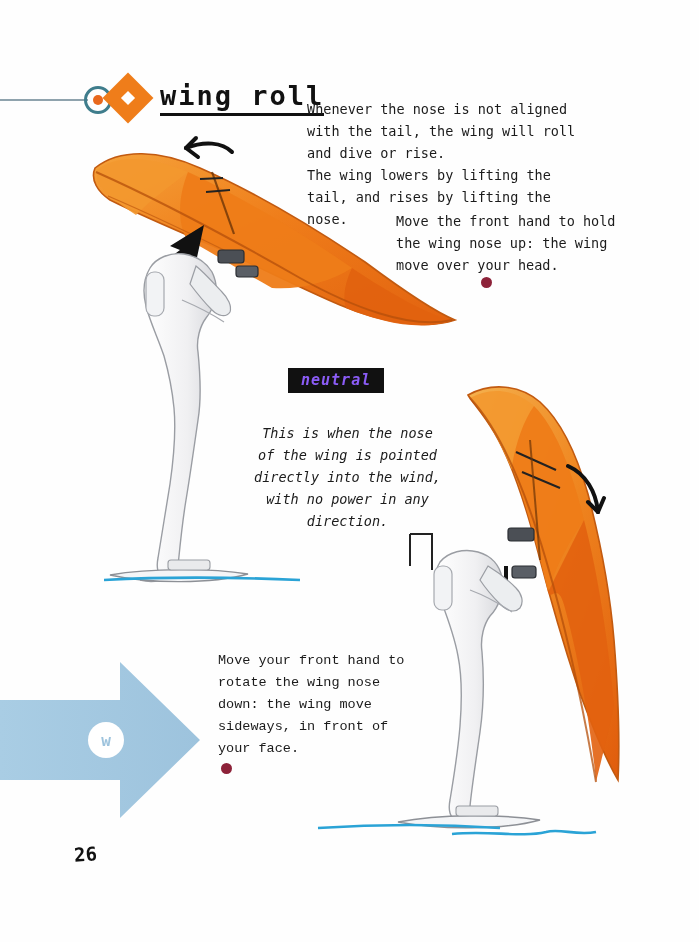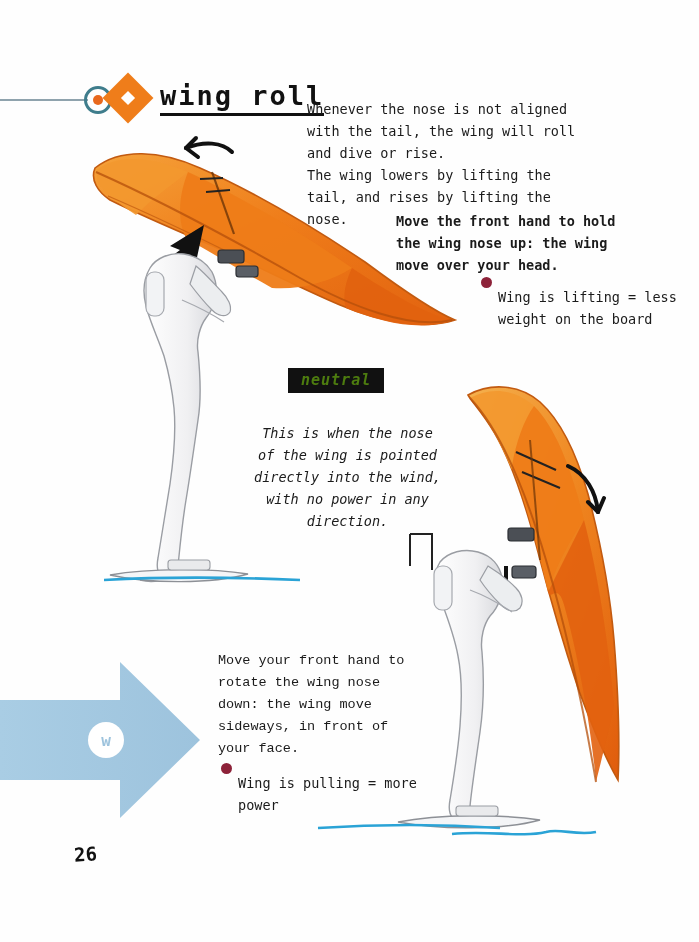--- a/index.html
+++ b/index.html
@@ -87,21 +87,21 @@
     position: absolute;
     font-family: "DejaVu Sans Mono", monospace;
     font-size: 13.5px;
     line-height: 22px;
     color: #1b1b1b;
     white-space: pre-line;
     margin-top: 14px;
   }
 
   #intro-text { left: 307px; top: 84px; width: 290px; }
-  #nose-up-text { left: 396px; top: 196px; width: 230px; font-weight: bold; }
+  #nose-up-text { left: 396px; top: 196px; width: 230px; }
   #lift-note { left: 478px; top: 272px; width: 180px; }
   #neutral-text {
     left: 250px; top: 408px; width: 195px; text-align: center; font-style: italic;
   }
   #nose-down-text { left: 218px; top: 636px; width: 200px; font-family: Liberation Mono, monospace; }
   #pull-note { left: 218px; top: 758px; width: 200px; }
 
   .dot {
     position: absolute;
     width: 11px;
@@ -113,21 +113,21 @@
   #pull-dot { left: 221px; top: 763px; }
   #lift-note { left: 498px; }
   #pull-note { left: 238px; }
 
   
   .tag {
     position: absolute;
     left: 288px;
     top: 368px;
     background: #111111;
-    color: #4d7c0f;
+    color: #8b5cf6;
     font-family: "DejaVu Sans Mono", monospace;
     font-size: 15px;
     font-weight: bold;
     font-style: italic;
     padding: 3px 13px 4px 13px;
     letter-spacing: 1px;
   }
   .arrow-badge {
     position: absolute;
     left: 88px;
@@ -306,26 +306,24 @@
   <div class="header-bullet"></div>
   <div class="header-diamond"></div>
   <div class="title">wing roll</div>
 
   <div class="txt" id="intro-text">Whenever the nose is not aligned with the tail, the wing will roll and dive or rise.
 The wing lowers by lifting the tail, and rises by lifting the nose.</div>
 
   <div class="txt" id="nose-up-text">Move the front hand to hold the wing nose up: the wing move over your head.</div>
 
   <div class="dot" id="lift-dot"></div>
-  <div class="txt" id="lift-note">Wing is lifting = less weight on the board</div>
 
   <div class="tag">neutral</div>
   <div class="txt" id="neutral-text">This is when the nose of the wing is pointed directly into the wind, with no power in any direction.</div>
 
   <div class="txt" id="nose-down-text">Move your front hand to rotate the wing nose down: the wing move sideways, in front of your face.</div>
 
   <div class="dot" id="pull-dot"></div>
-  <div class="txt" id="pull-note">Wing is pulling = more power</div>
 
   <div class="arrow-badge">w</div>
   <div class="page-num">26</div>
 
 </div>
 
 </body></html>

